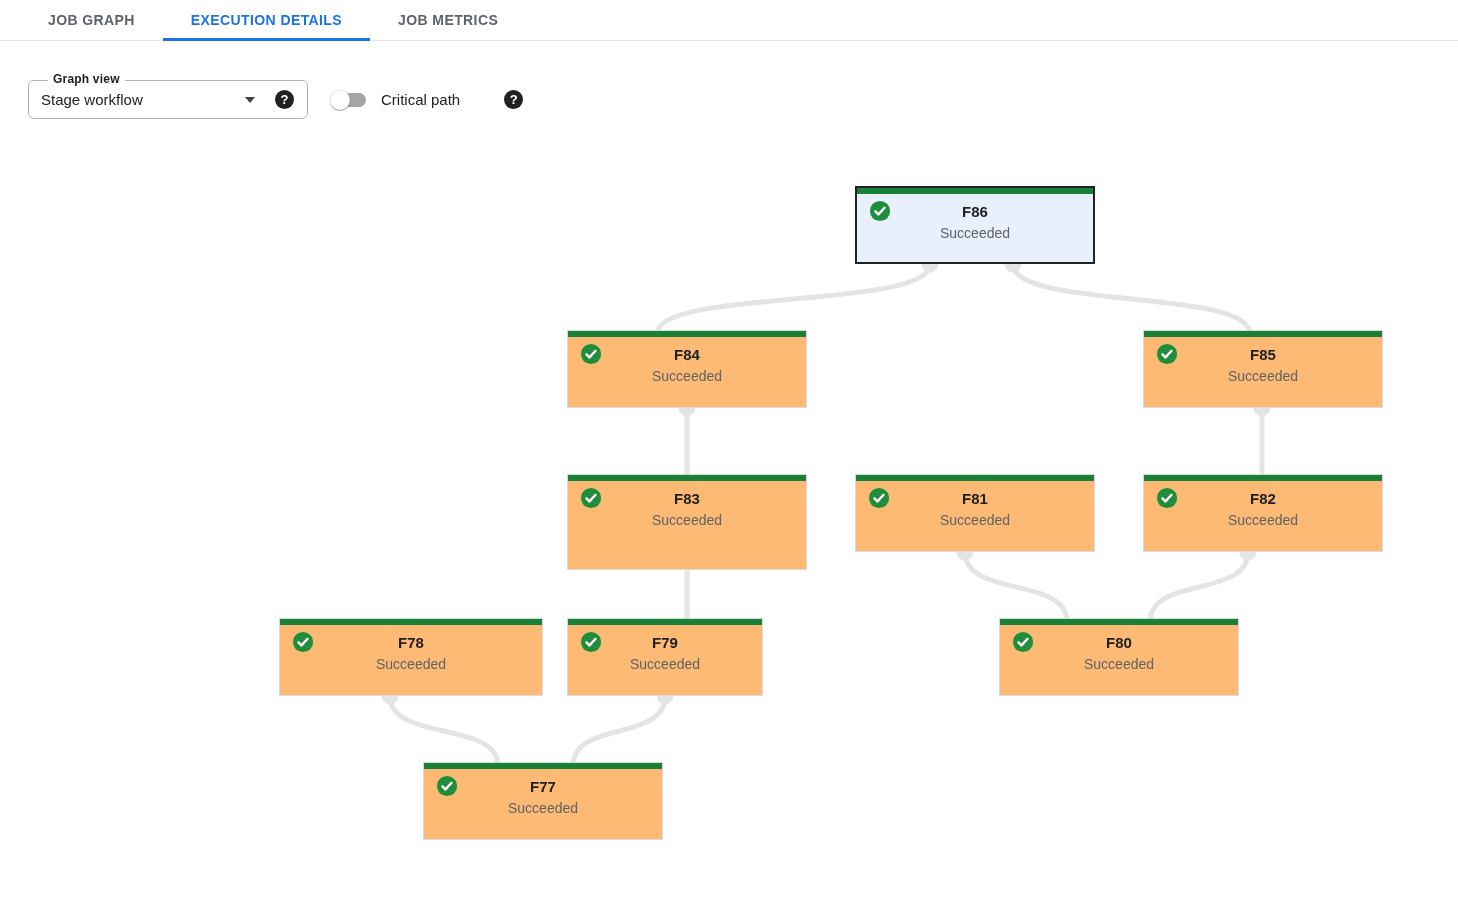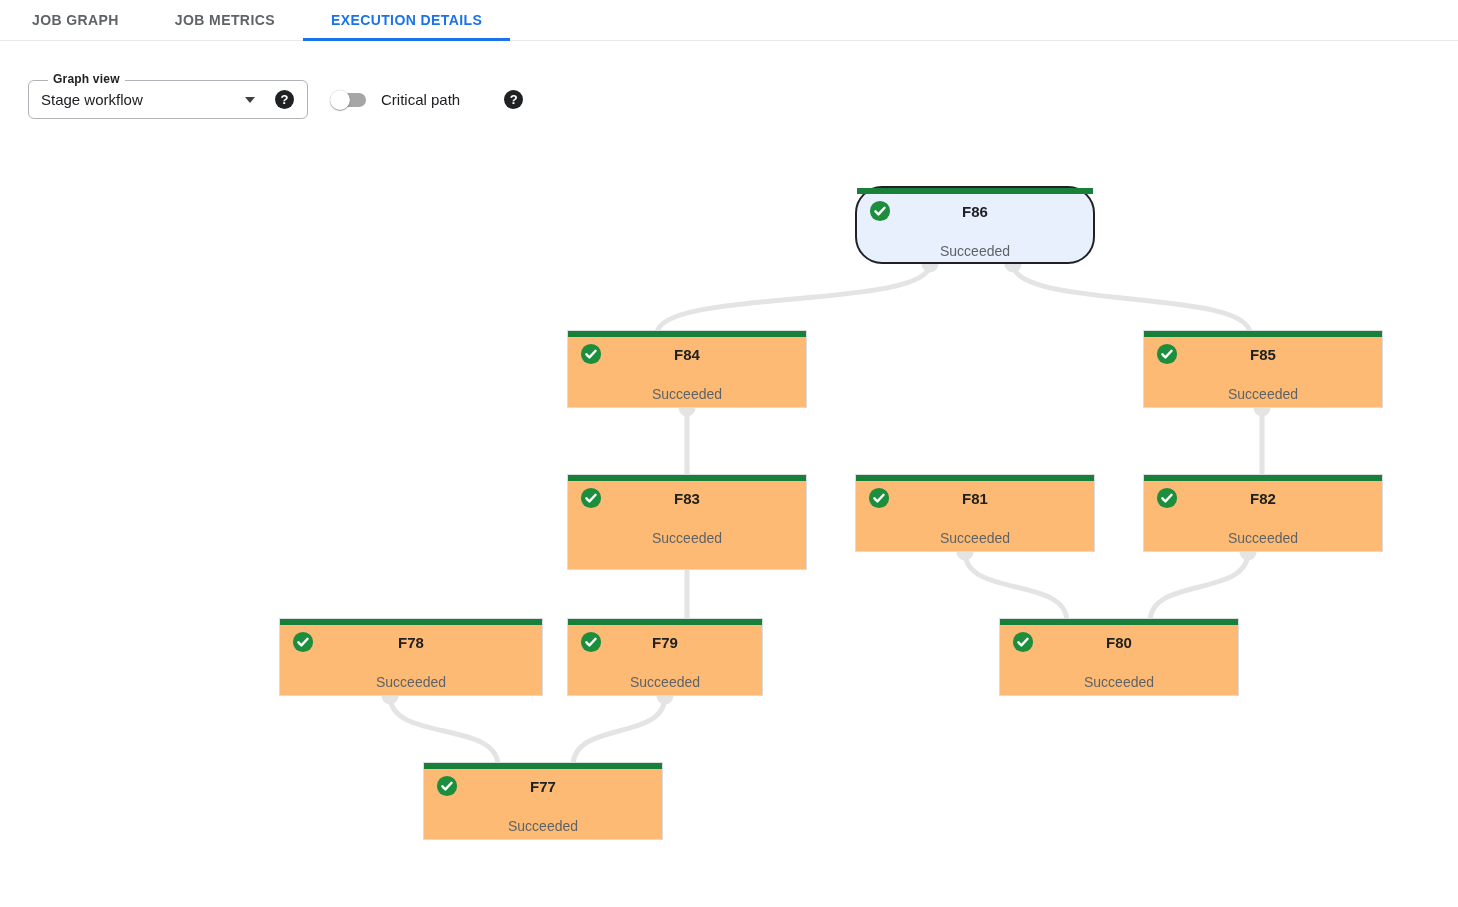--- a/index.html
+++ b/index.html
@@ -13,21 +13,21 @@
     --text:#202124;
     --text2:#5f6368;
   }
   *{box-sizing:border-box}
   html,body{margin:0;padding:0}
   body{
     width:1458px;height:907px;position:relative;background:#fff;overflow:hidden;
     font-family:"Liberation Sans","DejaVu Sans",sans-serif;color:var(--text);
   }
   
-  .tabbar{display:flex;height:41px;padding-left:4px;border-bottom:1px solid #e8e8e8;position:relative;z-index:2;background:#fff}
+  .tabbar{display:flex;height:41px;padding-left:20px;border-bottom:1px solid #e8e8e8;position:relative;z-index:2;background:#fff}
   .tab{position:relative;display:flex;align-items:center;padding:0 28px;font-size:14px;font-weight:700;letter-spacing:.4px;color:var(--text2);cursor:pointer;white-space:nowrap}
   .tab.active{color:var(--blue)}
   .tab.active::after{content:"";position:absolute;left:0;right:0;bottom:-1px;height:3px;background:var(--blue)}
   
   .controls{display:flex;align-items:center;padding:39px 0 0 28px;position:relative;z-index:2}
   .select-field{position:relative;display:flex;align-items:center;width:280px;height:39px;border:1px solid #b0b3b8;border-radius:6px;cursor:pointer;background:#fff}
   .field-label{position:absolute;top:-9px;left:19px;padding:0 5px;background:#fff;font-size:12px;font-weight:700;color:var(--text);letter-spacing:.2px}
   .field-value{flex:1;font-size:15px;color:var(--text);padding-left:12px}
   .dropdown-arrow{width:0;height:0;border-left:5px solid transparent;border-right:5px solid transparent;border-top:6px solid #3c4043;margin-right:20px}
   .help{width:19px;height:19px;border-radius:50%;background:#202124;color:#fff;font-size:13px;font-weight:700;display:flex;align-items:center;justify-content:center;cursor:pointer;flex:none;user-select:none;line-height:1}
@@ -43,34 +43,34 @@
   .edge{stroke:var(--edge);stroke-width:5;fill:none;stroke-linecap:round}
   .edge-nub{fill:var(--edge)}
   #nodes{position:absolute;left:0;top:0;width:1458px;height:907px;z-index:1;pointer-events:none}
   .node{position:absolute;background:#fdba74;border:1px solid var(--node-border);cursor:pointer;pointer-events:auto}
   .node.selected{background:var(--sel-bg);border:2px solid var(--sel-border)}
   .node .bar{position:absolute;top:0;left:0;right:0;height:6px;background:var(--green-bar)}
   .node .check{position:absolute;left:12px;top:12px;width:22px;height:22px}
   .node .check circle{fill:var(--green-check)}
   .node .check path{stroke:#fff;stroke-width:2.6;fill:none;stroke-linecap:round;stroke-linejoin:round}
   .node .ntitle{margin-top:14px;text-align:center;font-size:15px;font-weight:700;color:var(--text);line-height:20px}
-  .node .nstatus{margin-top:19px;text-align:center;font-size:14px;color:var(--text2);line-height:20px}
+  .node .nstatus{margin-top:1px;text-align:center;font-size:14px;color:var(--text2);line-height:20px}
 </style>
 </head>
 <body>
 
 <header class="tabbar">
   <div class="tab">
     <span>JOB GRAPH</span>
   </div>
+  <div class="tab active">
+    <span>EXECUTION DETAILS</span>
+  </div>
   <div class="tab">
     <span>JOB METRICS</span>
-  </div>
-  <div class="tab active">
-    <span>EXECUTION DETAILS</span>
   </div>
 </header>
 
 <section class="controls">
   <div class="select-field">
     <span class="field-label">Graph view</span>
     <span class="field-value">Stage workflow</span>
     <span class="dropdown-arrow"></span>
     <span class="help">?</span>
   </div>
@@ -98,21 +98,21 @@
     <path d="M 965 552 C 965 598, 1067 576, 1067 622" class="edge"></path>
     <circle cx="965" cy="552" r="8.5" class="edge-nub"></circle>
     <path d="M 1248 552 C 1248 598, 1150 576, 1150 622" class="edge"></path>
     <circle cx="1248" cy="552" r="8.5" class="edge-nub"></circle>
     <path d="M 390 696 C 390 742, 498 720, 498 766" class="edge"></path>
     <circle cx="390" cy="696" r="8.5" class="edge-nub"></circle>
     <path d="M 665 696 C 665 742, 573 720, 573 766" class="edge"></path>
     <circle cx="665" cy="696" r="8.5" class="edge-nub"></circle>
   </svg>
 <div id="nodes">
-    <div class="node selected" style="left: 855px; top: 186px; width: 240px; height: 78px; border-radius: 27px;">
+    <div class="node selected" style="left: 855px; top: 186px; width: 240px; height: 78px;">
       <div class="bar"></div>
       <svg class="check" viewBox="0 0 24 24">
         <circle cx="12" cy="12" r="11"></circle>
         <path d="M7 12.4l3.3 3.3 6.7-7.2"></path>
       </svg>
       <div class="ntitle">F86</div>
       <div class="nstatus">Succeeded</div>
     </div>
     <div class="node" style="left: 567px; top: 330px; width: 240px; height: 78px;">
       <div class="bar"></div>

